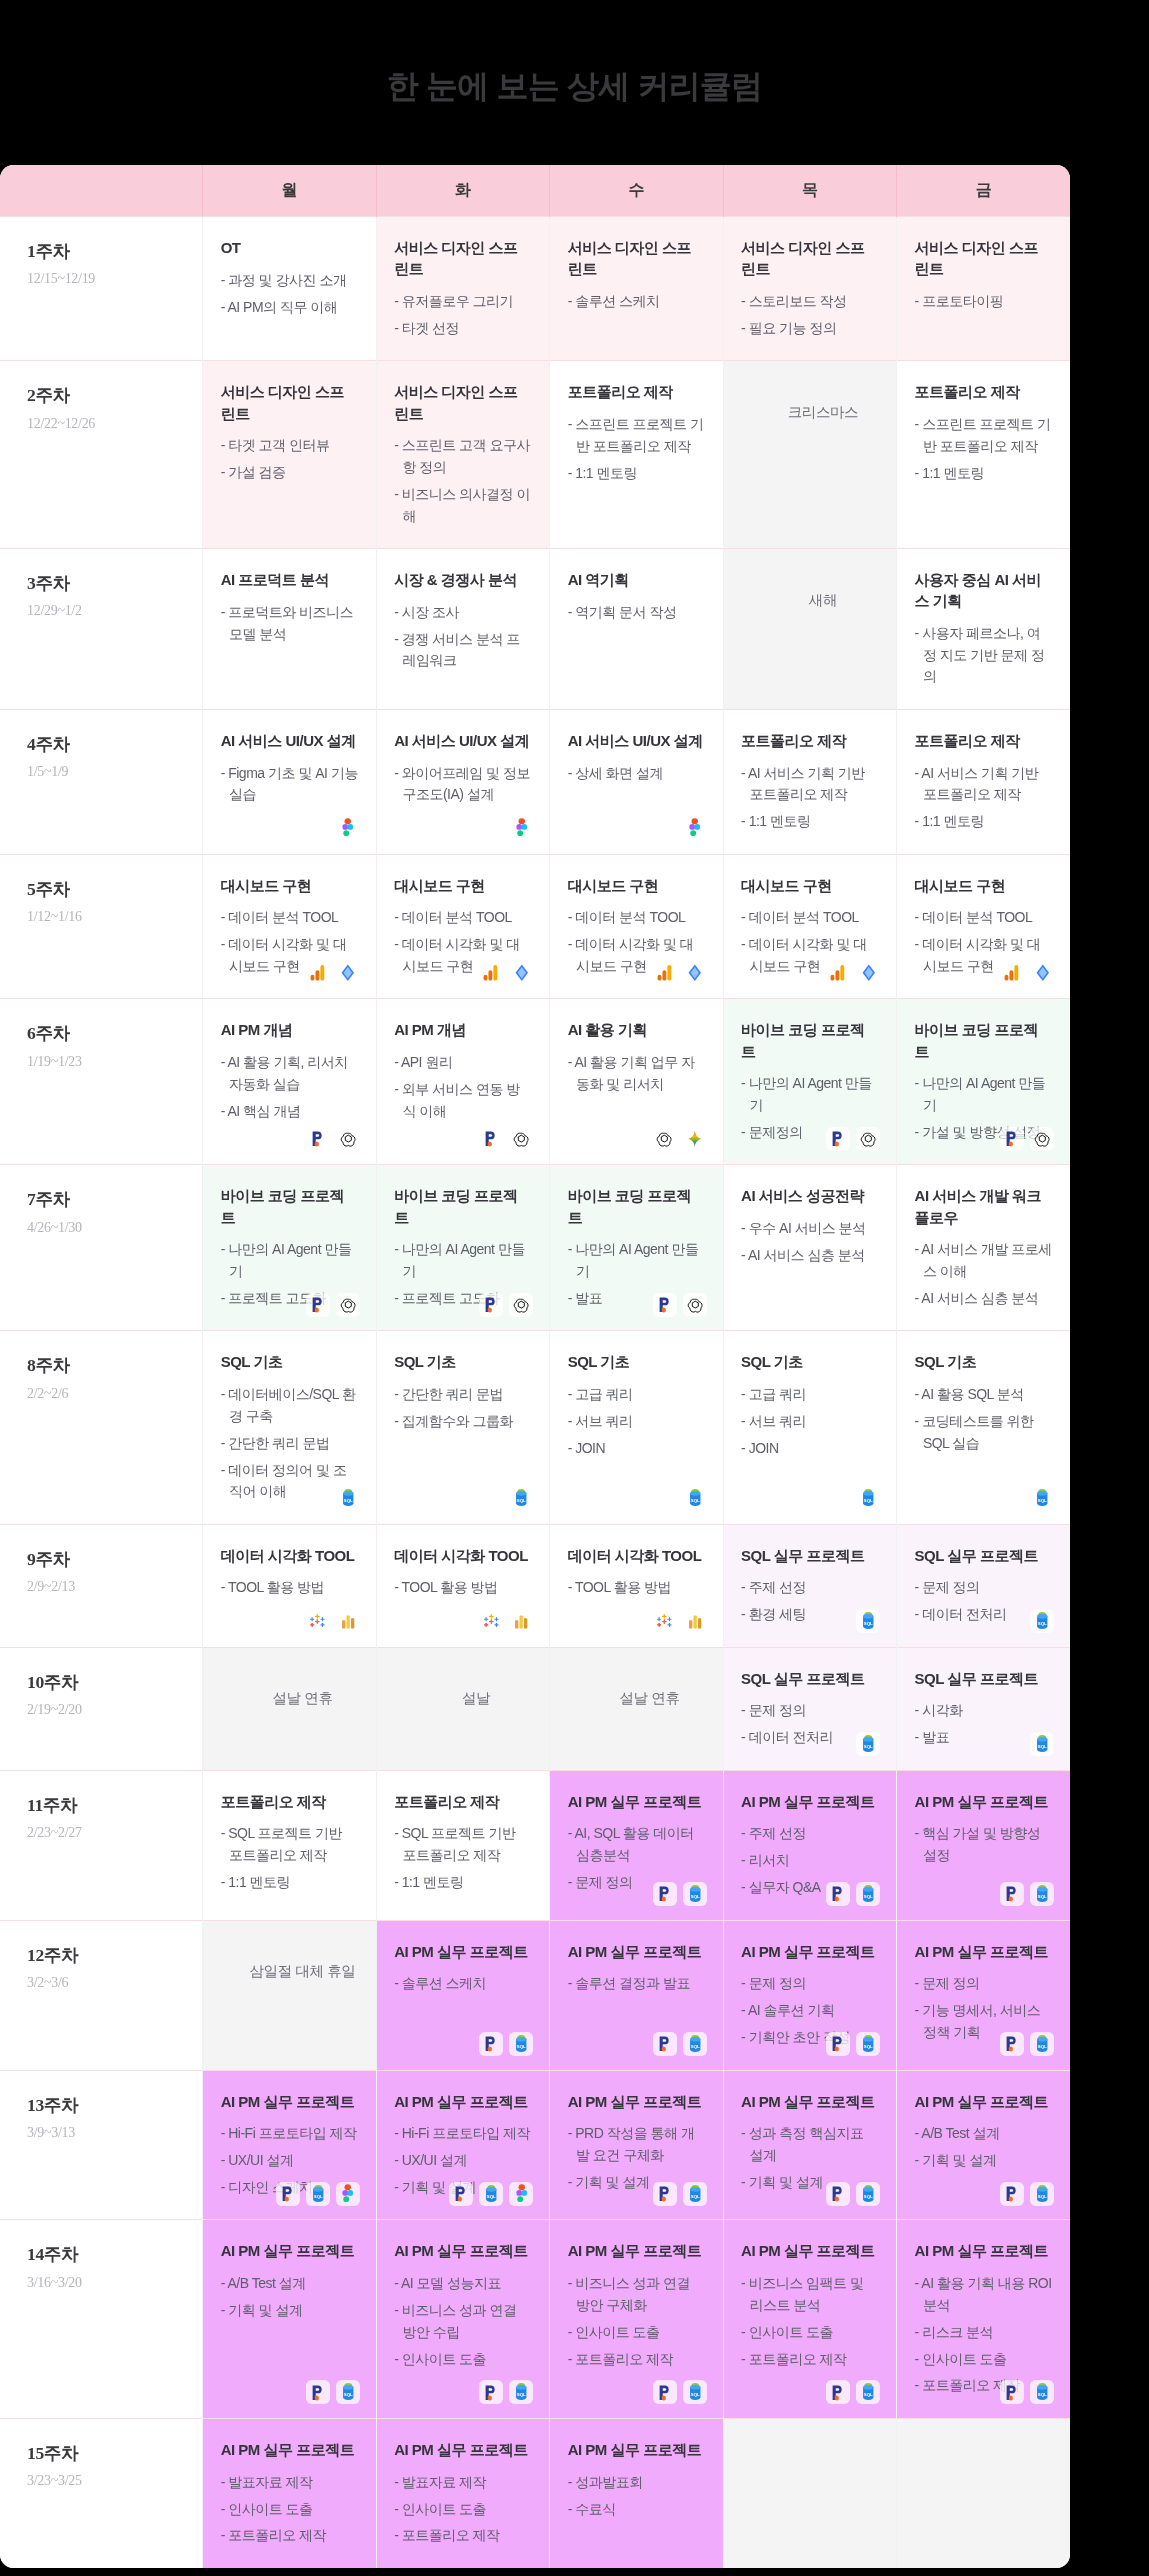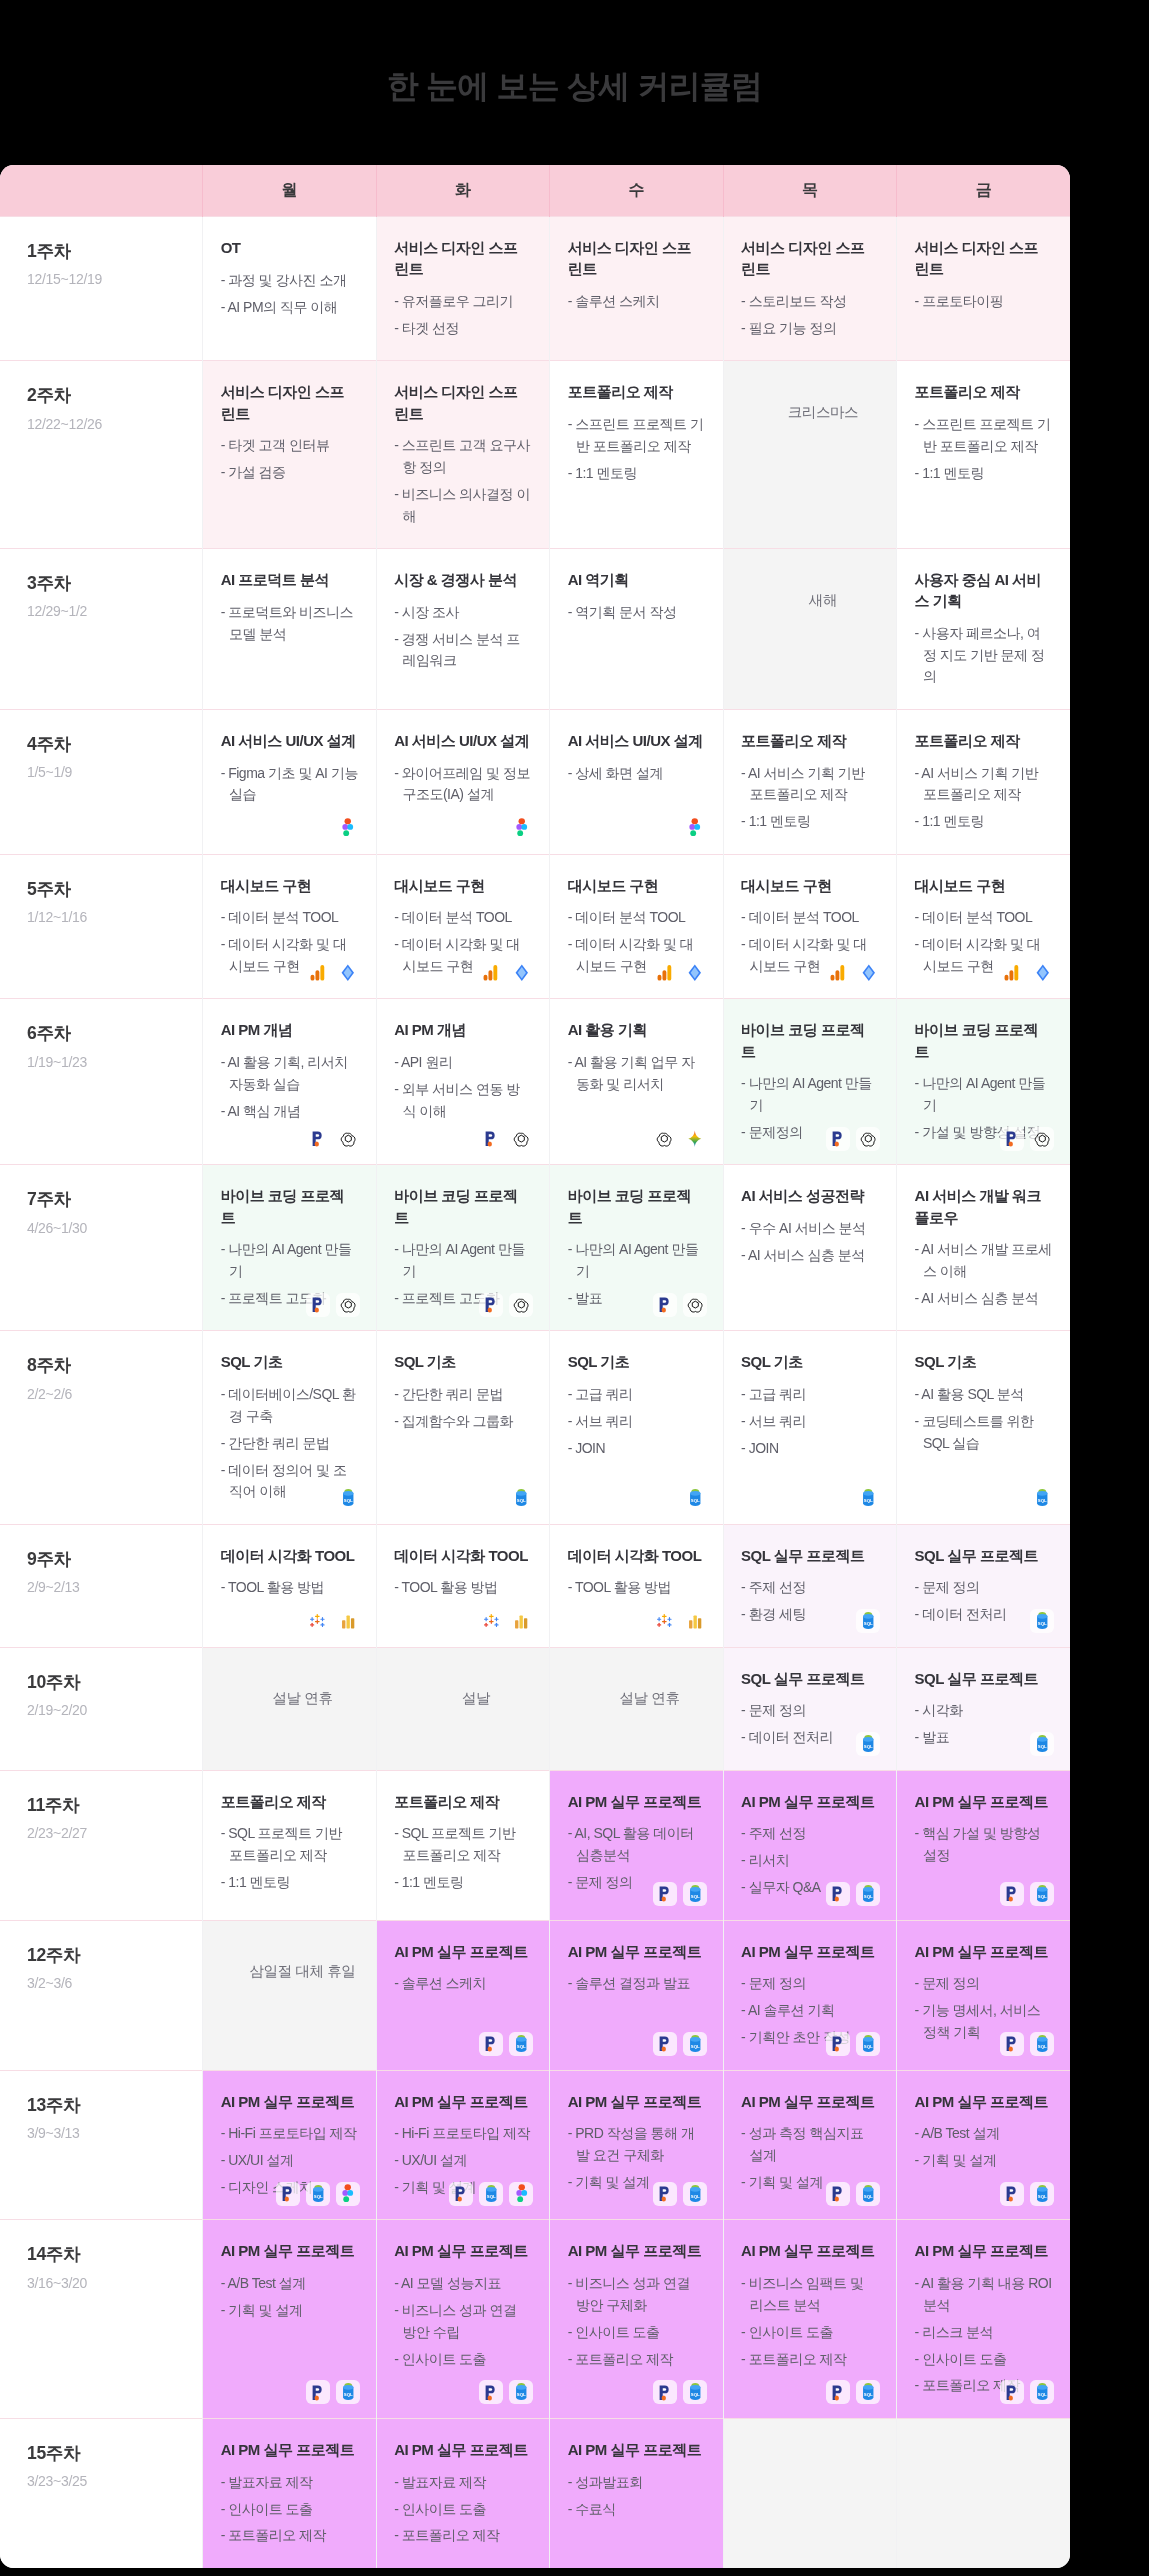--- a/index.html
+++ b/index.html
@@ -75,20 +75,21 @@
     padding: 20px 17.6px 15.6px 17.6px;
     position: relative;
   }
   tbody td:last-child { border-right: none; }
 
   td.week-cell {
     border-right: 0.5px solid #f1f1f3;
     padding: 24px 0 0 27px;
     background: #ffffff;
     vertical-align: top;
+    font-family: Liberation Serif, serif;
   }
   .week-no {
     font-size: 17.6px;
     font-weight: 700;
     color: #3a3a3c;
     letter-spacing: -0.4px;
     line-height: 1.25;
   }
   .week-range {
     margin-top: 8.3px;

